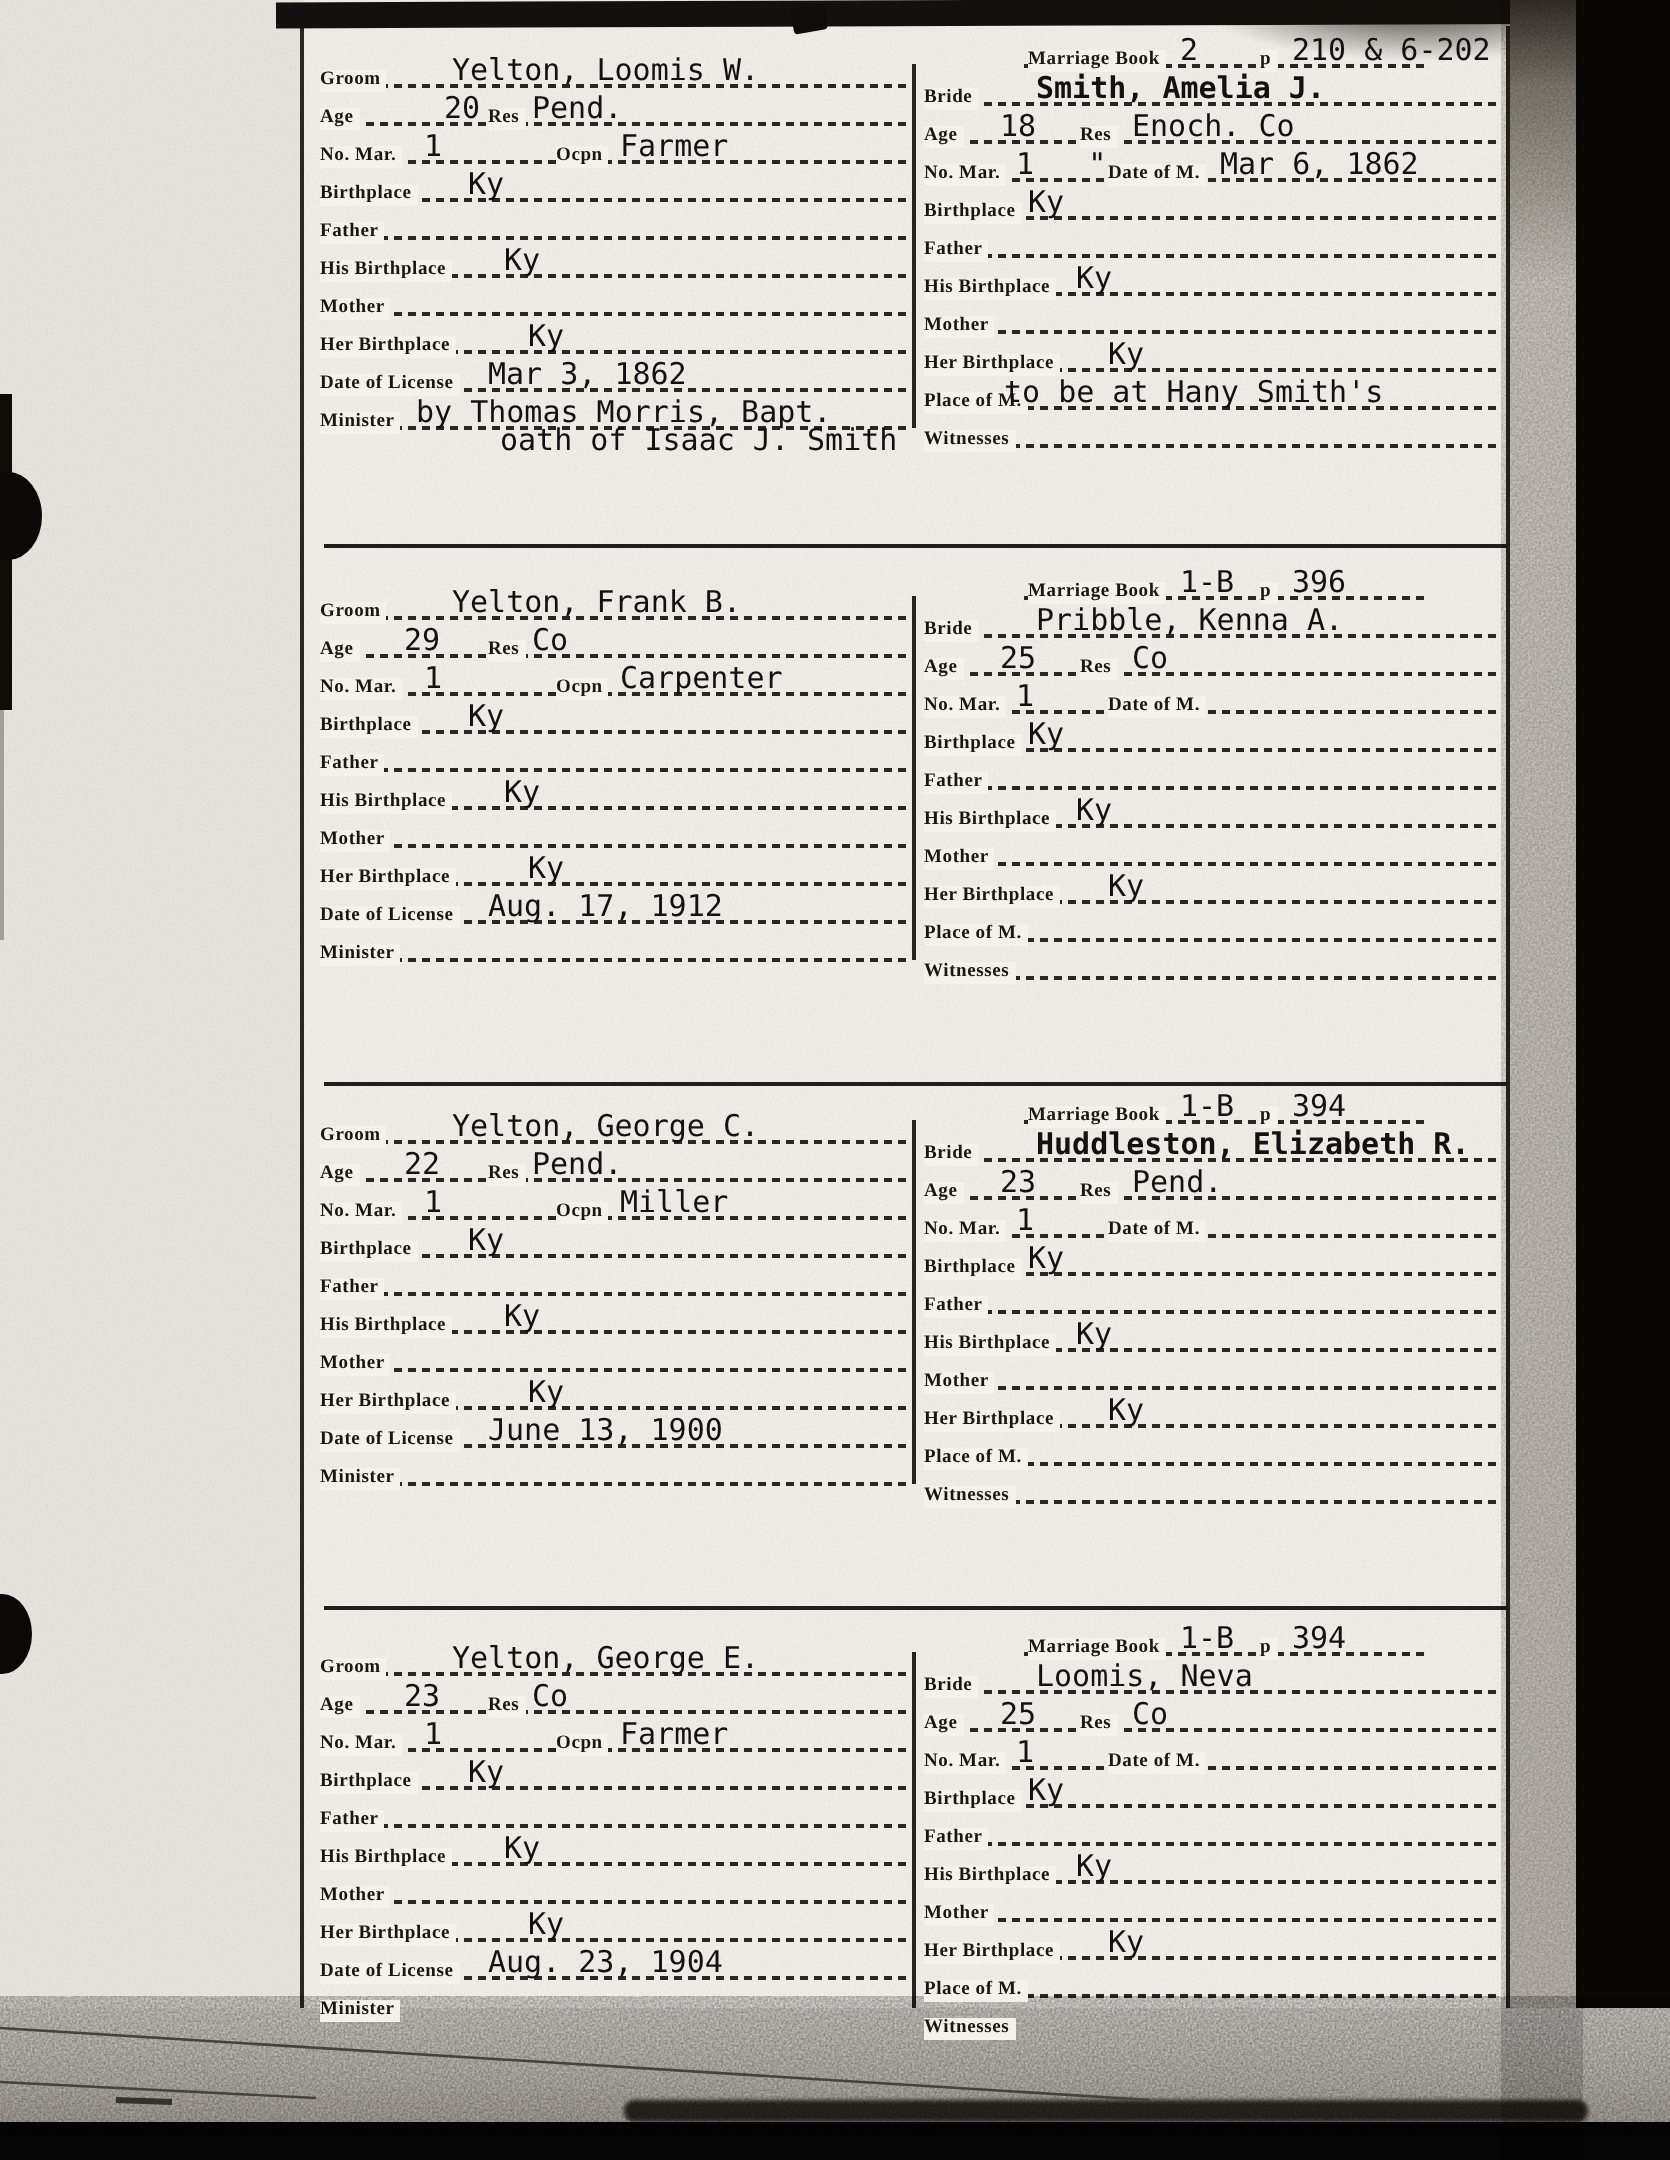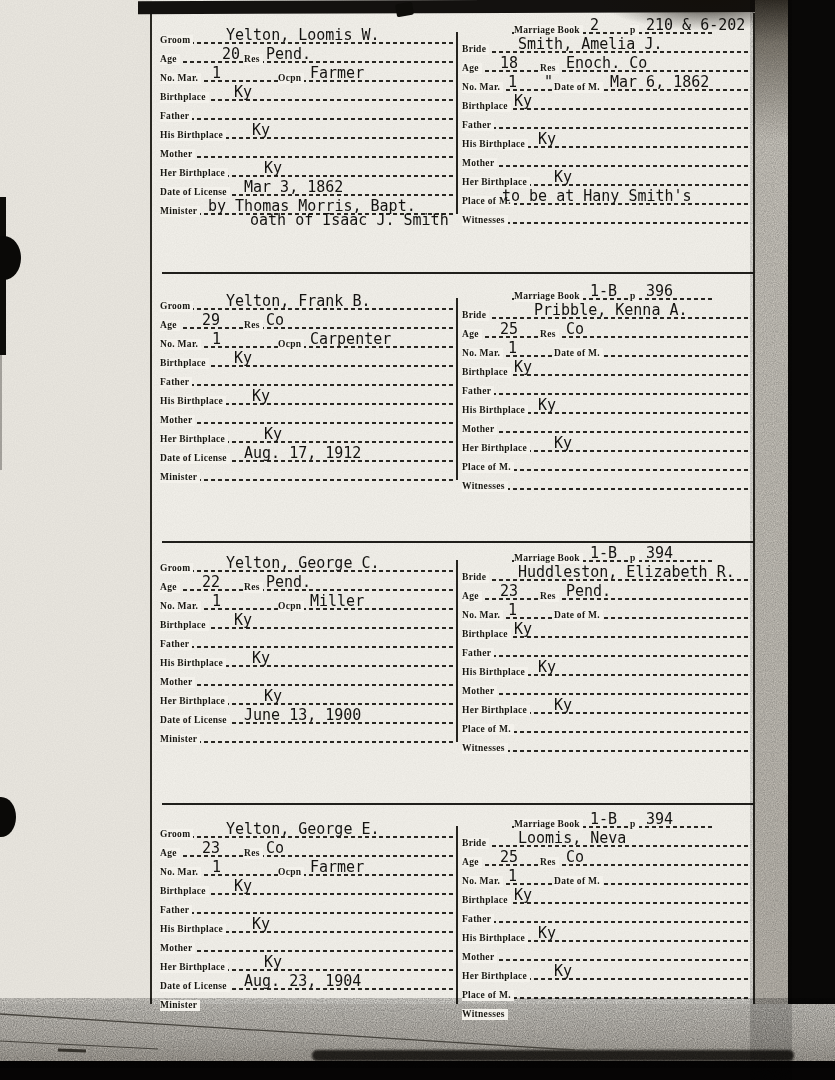--- a/index.html
+++ b/index.html
@@ -123,21 +123,21 @@
       <div class="frow">
         <div class="dashes" style="left: 50px; right: 38px;"></div>
         <span class="flabel" style="left: 52px;">Marriage Book</span>
         <span class="fval" style="left: 128px;">2</span>
         <span class="flabel" style="left: 168px;">p</span>
         <span class="fval" style="left: 184px;">210 &amp; 6-202</span>
       </div>
       <div class="frow">
         <div class="dashes"></div>
         <span class="flabel" style="left: 0px;">Bride</span>
-        <span class="fval" style="left: 56px;">Smith, Amelia J.</span>
+        <span class="fval" style="left: 56px; font-weight: bold;">Smith, Amelia J.</span>
       </div>
       <div class="frow">
         <div class="dashes"></div>
         <span class="flabel" style="left: 0px;">Age</span>
         <span class="fval" style="left: 38px;">18</span>
         <span class="flabel" style="left: 78px;">Res</span>
         <span class="fval" style="left: 104px;">Enoch. Co</span>
       </div>
       <div class="frow">
         <div class="dashes"></div>
@@ -243,21 +243,21 @@
       <div class="frow">
         <div class="dashes" style="left: 50px; right: 38px;"></div>
         <span class="flabel" style="left: 52px;">Marriage Book</span>
         <span class="fval" style="left: 128px;">1-B</span>
         <span class="flabel" style="left: 168px;">p</span>
         <span class="fval" style="left: 184px;">396</span>
       </div>
       <div class="frow">
         <div class="dashes"></div>
         <span class="flabel" style="left: 0px;">Bride</span>
-        <span class="fval" style="left: 56px; margin-left: 16px;">Pribble, Kenna A.</span>
+        <span class="fval" style="left: 56px;">Pribble, Kenna A.</span>
       </div>
       <div class="frow">
         <div class="dashes"></div>
         <span class="flabel" style="left: 0px;">Age</span>
         <span class="fval" style="left: 38px;">25</span>
         <span class="flabel" style="left: 78px;">Res</span>
         <span class="fval" style="left: 104px;">Co</span>
       </div>
       <div class="frow">
         <div class="dashes"></div>
@@ -363,21 +363,21 @@
       <div class="frow">
         <div class="dashes" style="left: 50px; right: 38px;"></div>
         <span class="flabel" style="left: 52px;">Marriage Book</span>
         <span class="fval" style="left: 128px;">1-B</span>
         <span class="flabel" style="left: 168px;">p</span>
         <span class="fval" style="left: 184px;">394</span>
       </div>
       <div class="frow">
         <div class="dashes"></div>
         <span class="flabel" style="left: 0px;">Bride</span>
-        <span class="fval" style="left: 56px;">Huddleston, Elizabeth R.</span>
+        <span class="fval" style="left: 56px; font-weight: bold;">Huddleston, Elizabeth R.</span>
       </div>
       <div class="frow">
         <div class="dashes"></div>
         <span class="flabel" style="left: 0px;">Age</span>
         <span class="fval" style="left: 38px;">23</span>
         <span class="flabel" style="left: 78px;">Res</span>
         <span class="fval" style="left: 104px;">Pend.</span>
       </div>
       <div class="frow">
         <div class="dashes"></div>

